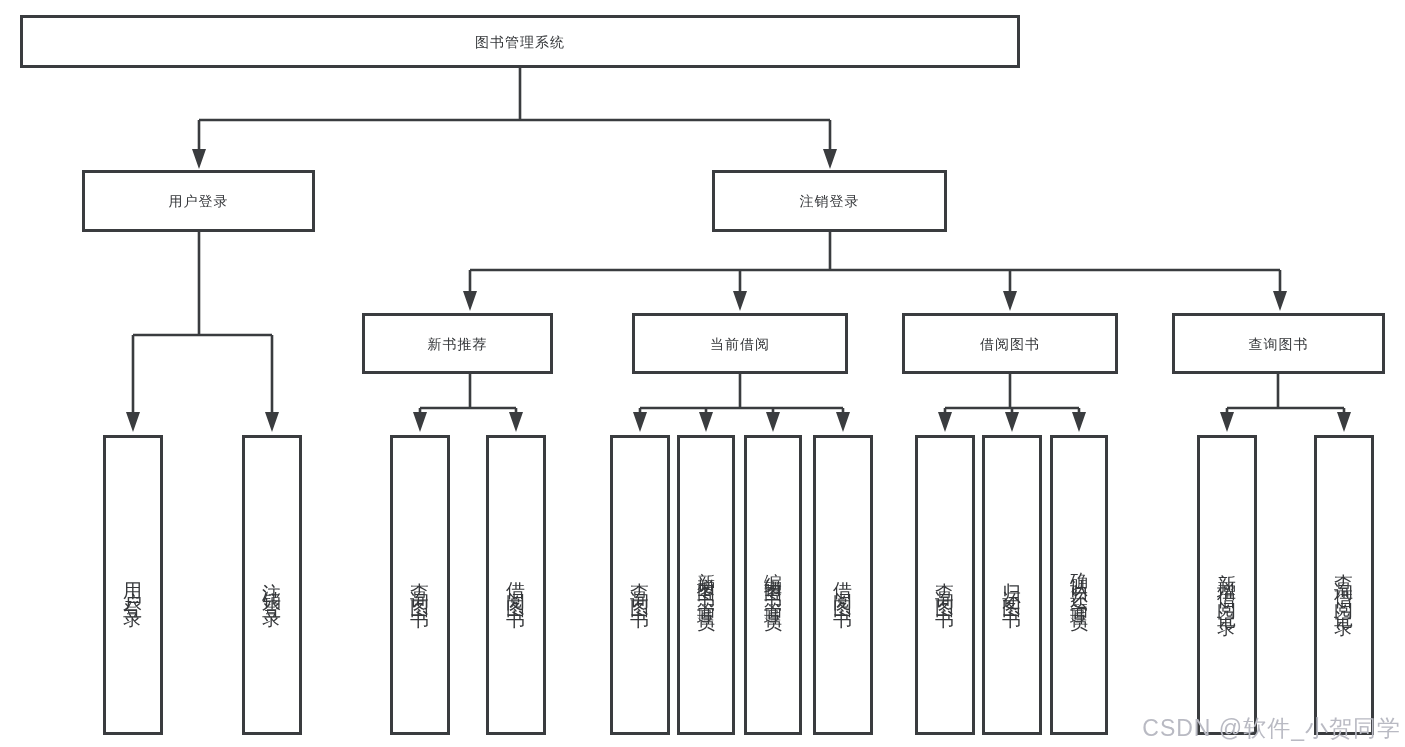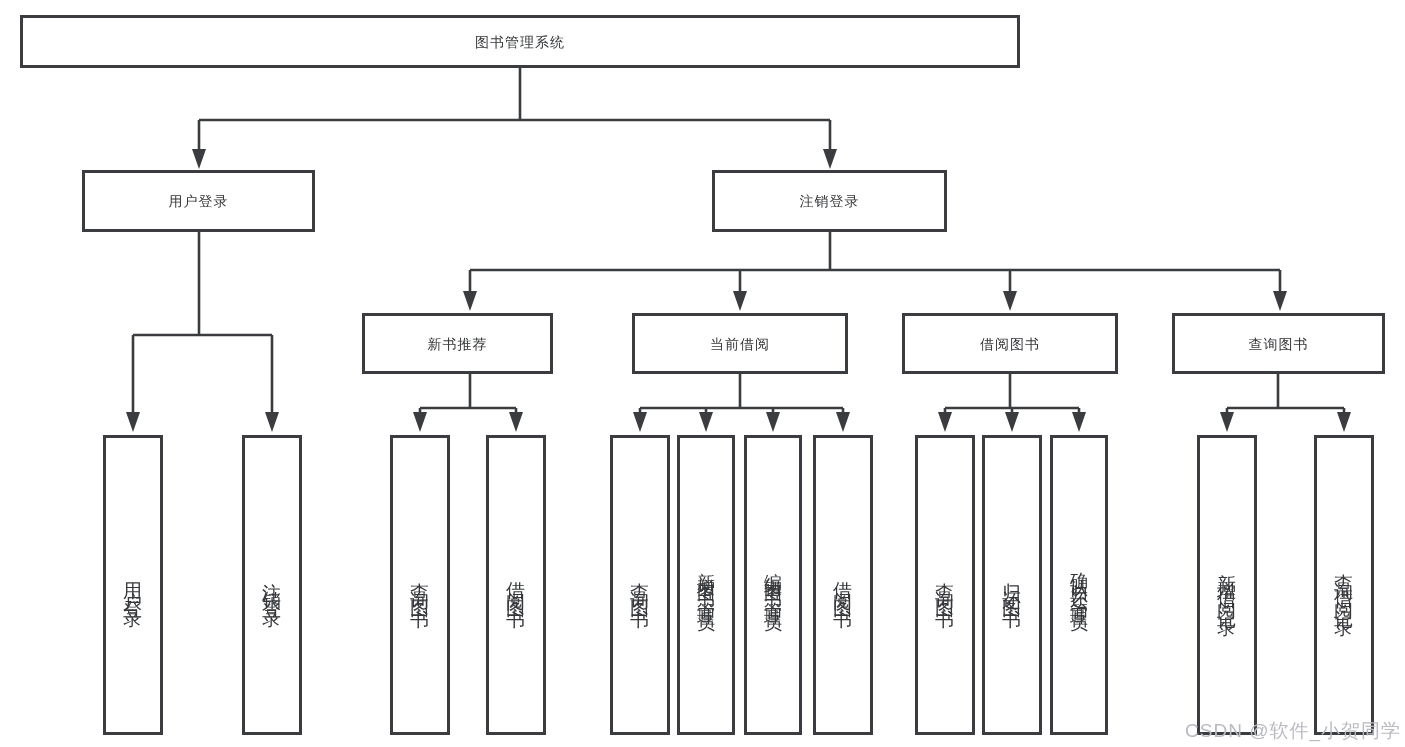--- a/index.html
+++ b/index.html
@@ -28,21 +28,21 @@
     font-size:14px;letter-spacing:1px;line-height:1;white-space:nowrap;
   }
   .leaf .vlabel{
     writing-mode:vertical-rl;text-orientation:mixed;
     font-size:19px;line-height:1;letter-spacing:9px;
     white-space:nowrap;
   }
   .leaf.long .vlabel{font-size:18px;letter-spacing:6px;}
   .watermark{
     position:absolute;right:4px;bottom:3px;z-index:5;
-    font-size:19px;letter-spacing:1px;color:var(--watermark);
+    font-size:23px;letter-spacing:1px;color:var(--watermark);
     white-space:nowrap;
   }
 </style>
 </head>
 <body>
 
 <div class="canvas">
 
   <svg class="connectors" viewBox="0 0 1405 747" xmlns="http://www.w3.org/2000/svg">
 

